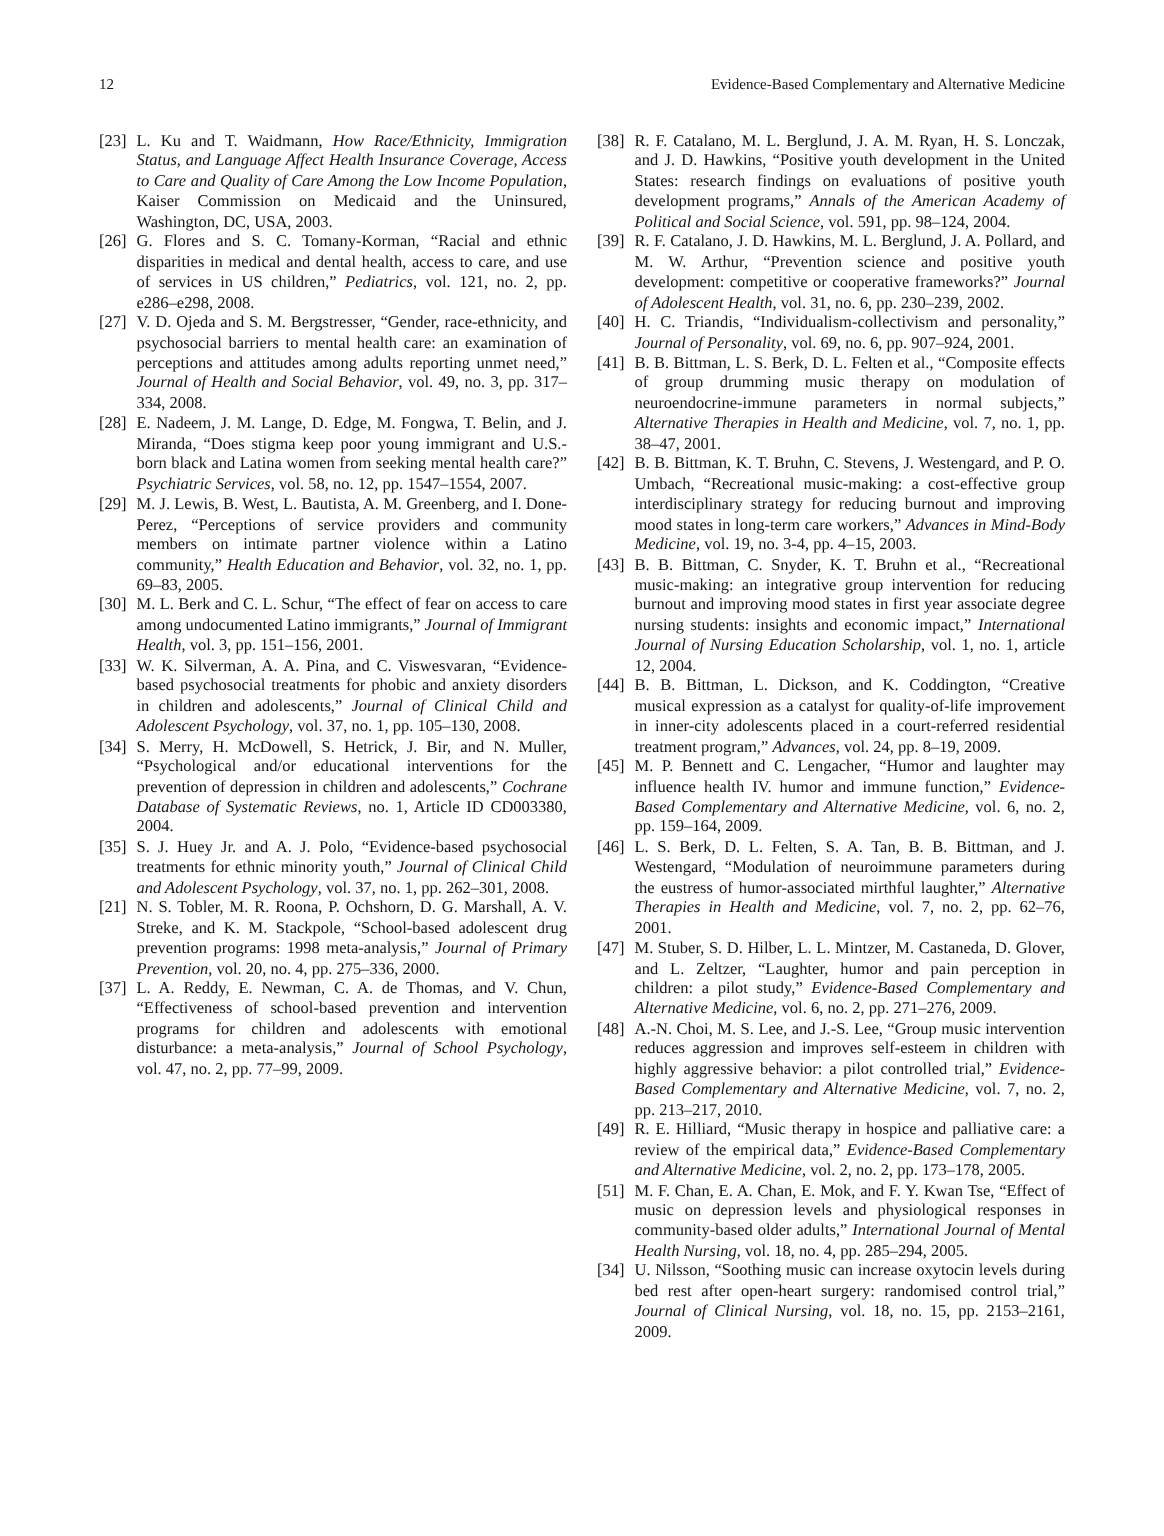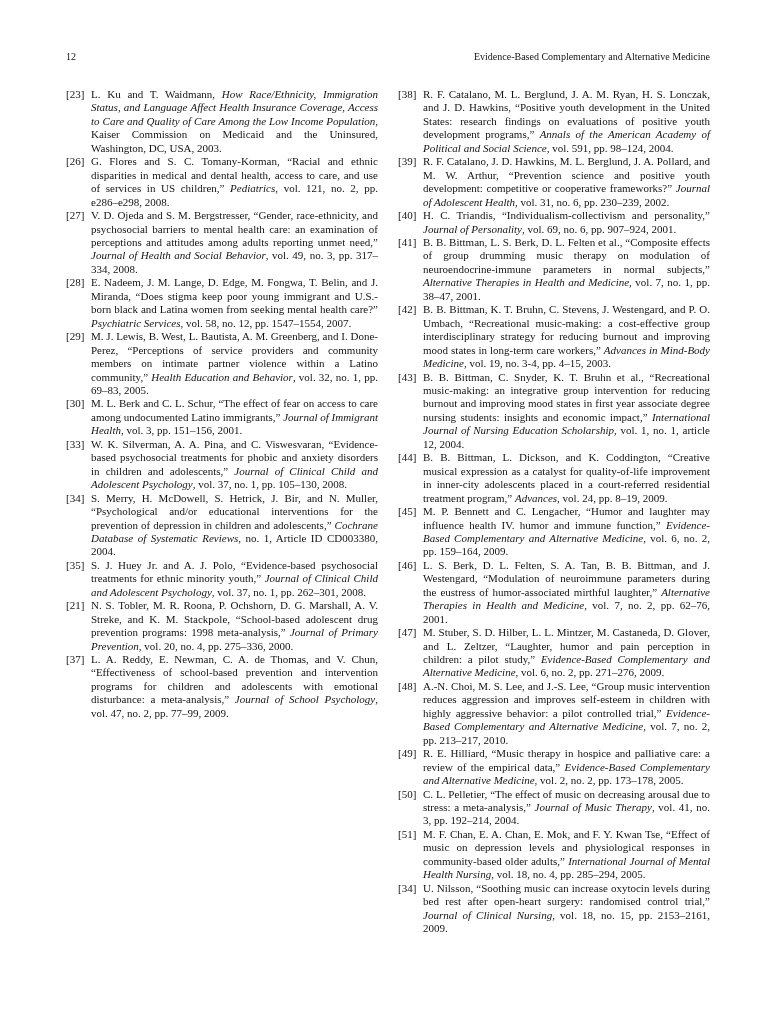--- a/index.html
+++ b/index.html
@@ -76,18 +76,17 @@
         <p class="ref"><span class="ref-label">[40]</span><span>H. C. Triandis, “Individualism-collectivism and personality,” </span><em>Journal of Personality</em><span>, vol. 69, no. 6, pp. 907–924, 2001.</span></p>
         <p class="ref"><span class="ref-label">[41]</span><span>B. B. Bittman, L. S. Berk, D. L. Felten et al., “Composite effects of group drumming music therapy on modulation of neuroendocrine-immune parameters in normal subjects,” </span><em>Alternative Therapies in Health and Medicine</em><span>, vol. 7, no. 1, pp. 38–47, 2001.</span></p>
         <p class="ref"><span class="ref-label">[42]</span><span>B. B. Bittman, K. T. Bruhn, C. Stevens, J. Westengard, and P. O. Umbach, “Recreational music-making: a cost-effective group interdisciplinary strategy for reducing burnout and improving mood states in long-term care workers,” </span><em>Advances in Mind-Body Medicine</em><span>, vol. 19, no. 3-4, pp. 4–15, 2003.</span></p>
         <p class="ref"><span class="ref-label">[43]</span><span>B. B. Bittman, C. Snyder, K. T. Bruhn et al., “Recreational music-making: an integrative group intervention for reducing burnout and improving mood states in first year associate degree nursing students: insights and economic impact,” </span><em>International Journal of Nursing Education Scholarship</em><span>, vol. 1, no. 1, article 12, 2004.</span></p>
         <p class="ref"><span class="ref-label">[44]</span><span>B. B. Bittman, L. Dickson, and K. Coddington, “Creative musical expression as a catalyst for quality-of-life improvement in inner-city adolescents placed in a court-referred residential treatment program,” </span><em>Advances</em><span>, vol. 24, pp. 8–19, 2009.</span></p>
         <p class="ref"><span class="ref-label">[45]</span><span>M. P. Bennett and C. Lengacher, “Humor and laughter may influence health IV. humor and immune function,” </span><em>Evidence-Based Complementary and Alternative Medicine</em><span>, vol. 6, no. 2, pp. 159–164, 2009.</span></p>
         <p class="ref"><span class="ref-label">[46]</span><span>L. S. Berk, D. L. Felten, S. A. Tan, B. B. Bittman, and J. Westengard, “Modulation of neuroimmune parameters during the eustress of humor-associated mirthful laughter,” </span><em>Alternative Therapies in Health and Medicine</em><span>, vol. 7, no. 2, pp. 62–76, 2001.</span></p>
         <p class="ref"><span class="ref-label">[47]</span><span>M. Stuber, S. D. Hilber, L. L. Mintzer, M. Castaneda, D. Glover, and L. Zeltzer, “Laughter, humor and pain perception in children: a pilot study,” </span><em>Evidence-Based Complementary and Alternative Medicine</em><span>, vol. 6, no. 2, pp. 271–276, 2009.</span></p>
         <p class="ref"><span class="ref-label">[48]</span><span>A.-N. Choi, M. S. Lee, and J.-S. Lee, “Group music intervention reduces aggression and improves self-esteem in children with highly aggressive behavior: a pilot controlled trial,” </span><em>Evidence-Based Complementary and Alternative Medicine</em><span>, vol. 7, no. 2, pp. 213–217, 2010.</span></p>
         <p class="ref"><span class="ref-label">[49]</span><span>R. E. Hilliard, “Music therapy in hospice and palliative care: a review of the empirical data,” </span><em>Evidence-Based Complementary and Alternative Medicine</em><span>, vol. 2, no. 2, pp. 173–178, 2005.</span></p>
-        <p class="ref"><span class="ref-label">[50]</span><span>C. L. Pelletier, “The effect of music on decreasing arousal due to stress: a meta-analysis,” </span><em>Journal of Music Therapy</em><span>, vol. 41, no. 3, pp. 192–214, 2004.</span></p>
         <p class="ref"><span class="ref-label">[51]</span><span>M. F. Chan, E. A. Chan, E. Mok, and F. Y. Kwan Tse, “Effect of music on depression levels and physiological responses in community-based older adults,” </span><em>International Journal of Mental Health Nursing</em><span>, vol. 18, no. 4, pp. 285–294, 2005.</span></p>
         <p class="ref"><span class="ref-label">[34]</span><span>U. Nilsson, “Soothing music can increase oxytocin levels during bed rest after open-heart surgery: randomised control trial,” </span><em>Journal of Clinical Nursing</em><span>, vol. 18, no. 15, pp. 2153–2161, 2009.</span></p>
       </div>
   </div>
 </div>
 
 </body></html>

